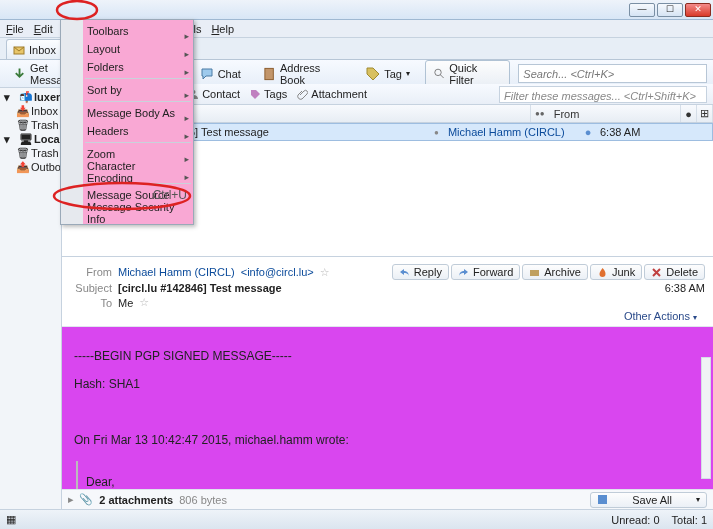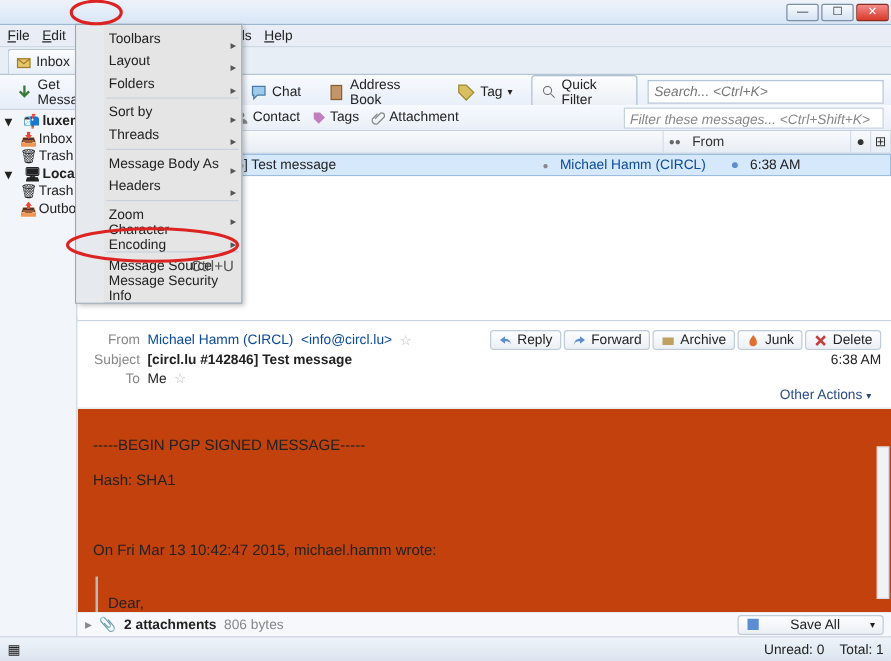--- a/index.html
+++ b/index.html
@@ -60,31 +60,31 @@
 
   
   .preview { position:absolute; top:256px; left:62px; right:0; bottom:20px; display:flex; flex-direction:column; border-top:1px solid #c6d2df; }
   .phead { padding: 6px 8px 4px 8px; background:#fff; border-bottom:1px solid #e0e6ed; font-size:11px; }
   .phrow { display:flex; align-items:center; gap:6px; padding:1px 0; }
   .phlbl { color:#888; width:42px; text-align:right; }
   .phactions { margin-left:auto; display:flex; gap:2px; }
   .pbtn { border:1px solid #c0ccd8; border-radius:3px; background:linear-gradient(#fdfdfd,#ebf0f6); padding:1px 6px; display:flex; align-items:center; gap:4px; cursor:pointer; font-size:11px;}
   .pbtn svg { width:11px; height:11px; }
   .otheract { text-align:right; font-size:11px; padding-right:8px; color:#2a4a8a; }
-  .pbody { flex:1; padding: 8px 12px; font-family: "Courier New", monospace; font-size: 12px; white-space: pre; overflow:auto; background:#c2410c; border-left:0; position:relative;}
+  .pbody { flex:1; padding: 8px 12px; font-family: "Courier New", monospace; font-size: 12px; white-space: pre; overflow:auto; background:#d946ef; border-left:0; position:relative;}
   .quoteline { border-left: 2px solid #bbb; padding-left: 8px; margin-left: 2px; }
   .attbar { height:20px; border-top:1px solid #dde4ec; background:#f6f8fb; display:flex; align-items:center; padding:0 6px; gap:6px; font-size:11px; }
   .saveall { margin-left:auto;gap:24px; }
 
   
   .status { position:absolute; left:0; right:0; bottom:0; height:20px; background:linear-gradient(#eef3f9,#dbe5ef); border-top:1px solid #c6d2df; display:flex; align-items:center; padding:0 6px; font-size:11px; }
   .status .rt { margin-left:auto; display:flex; gap:12px; }
 
   
-  .dropdown { position:absolute; top:19px; left:60px; width: 134px; background:#e5e5e5; border:1px solid #9aa9b8; box-shadow: 2px 2px 4px rgba(0,0,0,0.25); z-index:100; padding:2px 0; }
+  .dropdown { position:absolute; top:19px; left:60px; width: 134px; background:#f9a8d4; border:1px solid #9aa9b8; box-shadow: 2px 2px 4px rgba(0,0,0,0.25); z-index:100; padding:2px 0; }
   .dd-strip { position:absolute; left:0; top:0; bottom:0; width:22px; background:#e6e9ee; }
   .dd-item { position:relative; height:18px; display:flex; align-items:center; padding:0 14px 0 26px; font-size:11px; cursor:pointer; }
   .dd-item .sub::after { content:"▸"; position:absolute; right:4px; font-size:9px; color:#555; }
   .dd-sep { height:1px; background:#c9d2db; margin:2px 2px 2px 24px; }
   .dd-check::before { content:"✓"; position:absolute; left:6px; font-size:10px; color:#2a5aa0; }
   .dd-short { position:absolute; right:6px; color:#555; font-size:12px; }
 
   
   .ovals { position:absolute; inset:0; pointer-events:none; z-index:200; }
 
@@ -382,24 +382,20 @@
     </div>
   <div class="dd-item">
       <span>Folders</span>
       <span class="sub"></span>
     </div>
   <div class="dd-sep"></div>
   <div class="dd-item">
       <span>Sort by</span>
       <span class="sub"></span>
     </div>
-  <div class="dd-item">
-      <span>Threads</span>
-      <span class="sub"></span>
-    </div>
   <div class="dd-sep"></div>
   <div class="dd-item">
       <span>Message Body As</span>
       <span class="sub"></span>
     </div>
   <div class="dd-item">
       <span>Headers</span>
       <span class="sub"></span>
     </div>
   <div class="dd-sep"></div>

